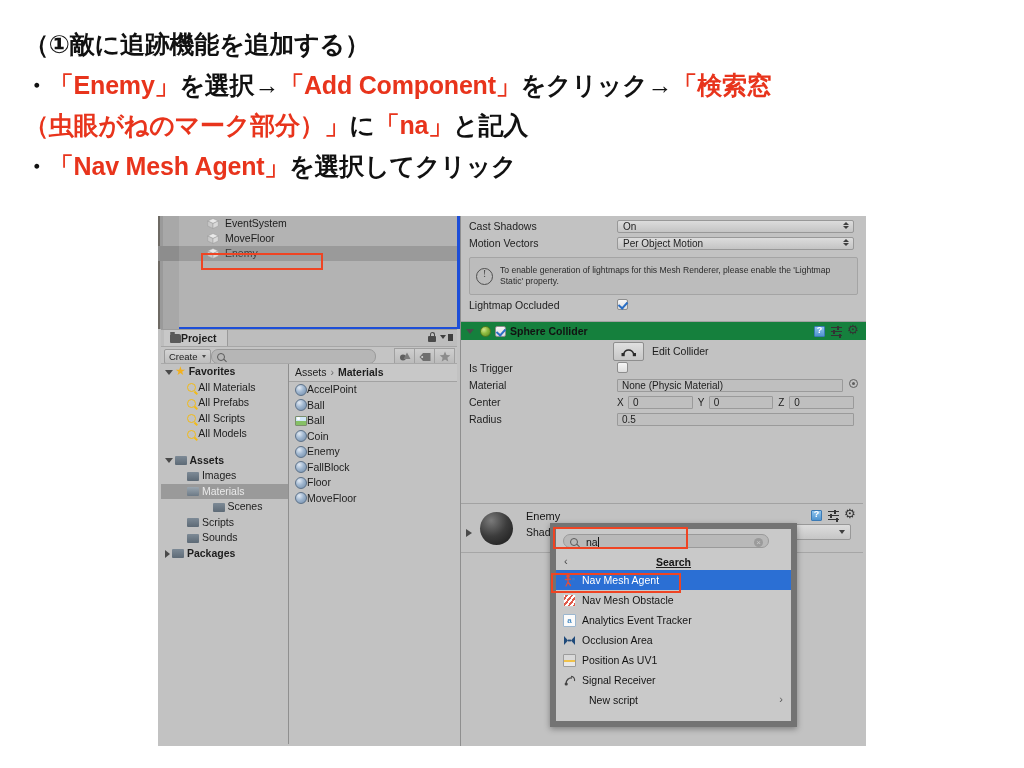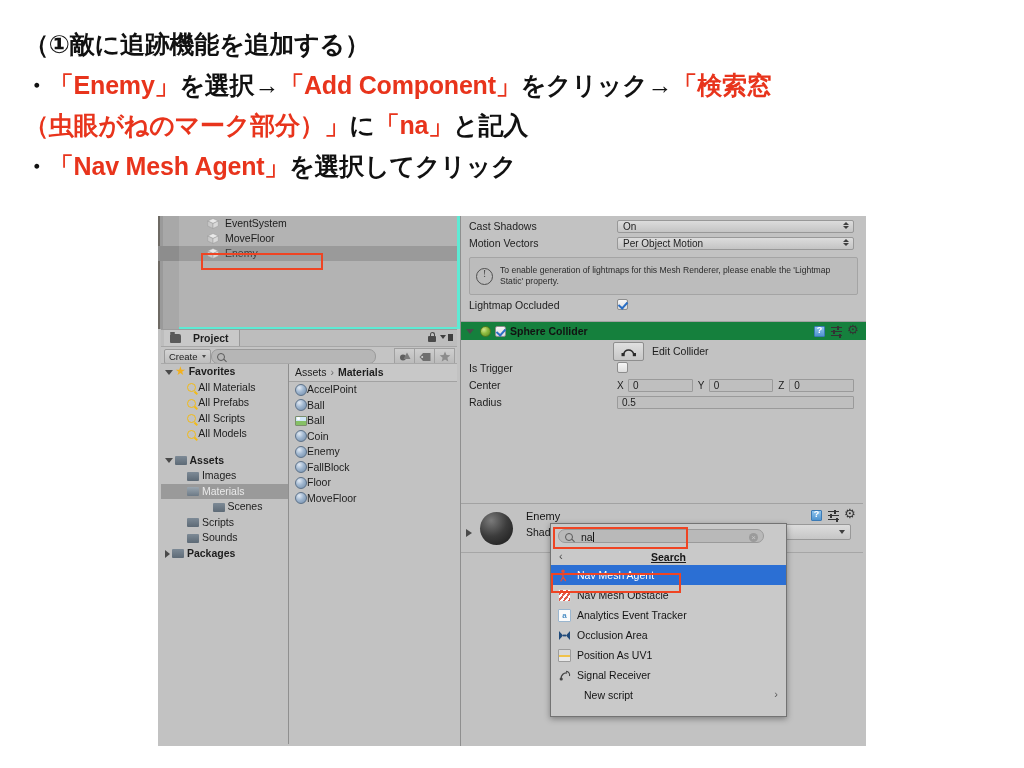--- a/index.html
+++ b/index.html
@@ -28,37 +28,37 @@
     font-size:10px;color:#1d1d1d;
     box-sizing:border-box;
     overflow:hidden;
   }
   .vline{position:absolute;top:0;bottom:0;width:1px;background:#8f8f8f;}
 
   
   #leftcol{position:absolute;left:0;top:0;width:302px;height:530px;}
 
   
-  #hier{position:absolute;left:0;top:0;width:302px;height:113px;background:#5eead4;}
+  #hier{position:absolute;left:0;top:0;width:302px;height:113px;background:#1d4ed8;}
   #hier .edge{position:absolute;left:0;top:0;width:5px;height:113px;
      background:linear-gradient(to right,#6e6a64 0 2px,#9a9a9a 2px 5px);}
   #hier .gutter{position:absolute;left:5px;top:0;width:16px;height:113px;background:#a8a8a8;}
   #hier .body{position:absolute;left:21px;top:0;right:3px;height:111px;background:#b3b3b3;}
   .hrow{position:relative;height:15px;line-height:15px;font-size:10.5px;padding-left:46px;color:#1d1d1d;white-space:nowrap;}
   .hrow.sel{background:#9a9a9a;color:#3b3b3b;}
   .hrow.sel::before{content:"";position:absolute;left:-25px;top:0;width:25px;height:15px;background:#8d8d8d;}
   .cubeicon{position:absolute;left:28px;top:2px;width:12px;height:11px;}
 
   
   #projtab{position:absolute;left:3px;top:113px;width:296px;height:17px;background:#bdbdbd;
     border-top:1px solid #9c9c9c;}
   .tabchip{position:absolute;left:3px;top:0px;height:17px;padding:0 10px 0 6px;
     background:#c8c8c8;border-right:1px solid #9a9a9a;
     line-height:17px;font-size:10.5px;font-weight:bold;color:#1d1d1d;
-    display:flex;align-items:center;gap:12px;}
+    display:flex;align-items:center;gap:0;}
   .folder-tab{width:11px;height:9px;background:#5a5a5a;border-radius:1px 2px 1px 1px;position:relative;}
   .folder-tab::before{content:"";position:absolute;left:0;top:-2px;width:5px;height:2px;background:#5a5a5a;border-radius:1px;}
   .lockbox{position:absolute;right:4px;top:2px;display:flex;align-items:center;gap:4px;}
   .lockico{width:8px;height:10px;position:relative;}
   .lockico::before{content:"";position:absolute;left:0;top:4px;width:8px;height:6px;background:#4a4a4a;border-radius:1px;}
   .lockico::after{content:"";position:absolute;left:1.5px;top:0px;width:5px;height:5px;border:1.5px solid #4a4a4a;border-bottom:none;border-radius:3px 3px 0 0;box-sizing:border-box;}
   .menuico{width:13px;height:8px;display:flex;align-items:center;gap:2px;}
   .menuico i{display:block;width:0;height:0;border-left:3px solid transparent;border-right:3px solid transparent;border-top:4px solid #3e3e3e;}
   .menuico b{display:block;width:8px;height:7px;background:#3e3e3e;}
 
@@ -166,21 +166,21 @@
   .matshader{position:absolute;left:65px;top:22px;font-size:10.5px;color:#141414;}
   .shaderpop{position:absolute;left:108px;top:20px;right:12px;height:14px;
      background:linear-gradient(#dcdcdc,#c6c6c6);border:1px solid #989898;border-radius:2px;}
   .shaderpop .dtri{position:absolute;right:5px;top:5px;width:0;height:0;border-left:3.5px solid transparent;border-right:3.5px solid transparent;border-top:4.5px solid #3f3f3f;}
   #matsec .hdricons{top:5px;}
 
   #inspbottom{position:absolute;left:0;top:336px;width:402px;height:194px;background:#c2c2c2;border-top:1px solid #a6a6a6;}
 
   
   #addcomp{position:absolute;left:392px;top:307px;width:235px;height:192px;
-     background:#b91c1c;border:1px solid #737373;box-shadow:0 2px 6px rgba(0,0,0,0.35);text-decoration:underline;}
+     background:#b91c1c;border:6px solid #737373;box-shadow:0 2px 6px rgba(0,0,0,0.35);text-decoration:underline;}
   #searchbar{position:absolute;left:0;top:0;width:235px;height:24px;background:#c9c9c9;}
   .sfield{position:absolute;left:7px;top:5px;width:206px;height:14px;background:#b9b9b9;
      border:1px solid #9a9a9a;border-radius:7px;box-sizing:border-box;}
   .sfield .mag{position:absolute;left:6px;top:3px;}
   .sfield .txt{position:absolute;left:22px;top:1px;font-size:10.5px;color:#141414;line-height:12px;}
   .caret{display:inline-block;width:1px;height:10px;background:#141414;vertical-align:-1px;margin-left:0.5px;}
   .clearx{position:absolute;right:5px;top:2.5px;width:9px;height:9px;border-radius:50%;background:#9b9b9b;
      display:flex;align-items:center;justify-content:center;color:#c9c9c9;font-size:8px;line-height:9px;}
   .mag{display:inline-block;width:8px;height:8px;border:1.4px solid #5a5a5a;border-radius:50%;position:relative;box-sizing:border-box;}
   .mag::after{content:"";position:absolute;right:-3px;bottom:-1.5px;width:4px;height:1.4px;background:#5a5a5a;transform:rotate(45deg);}
@@ -418,20 +418,25 @@
         </svg>
       </span>
       <span class="eclabel">Edit Collider</span>
     </div>
 
     <div class="prow">
       <span class="plabel">Is Trigger</span>
       <span class="chk"></span>
     </div>
 
+    <div class="prow">
+      <span class="plabel">Material</span>
+      <span class="field" style="flex:1;margin-right:2px"><span>None (Physic Material)</span></span>
+      <span class="radiobtn" style="margin-right:8px"></span>
+    </div>
 
     <div class="prow">
       <span class="plabel">Center</span>
       <span class="vec">
         <span class="axis">X</span>
         <span class="field"><span>0</span></span>
         <span class="axis" style="padding-left:5px">Y</span>
         <span class="field"><span>0</span></span>
         <span class="axis" style="padding-left:5px">Z</span>
         <span class="field"><span>0</span></span>

